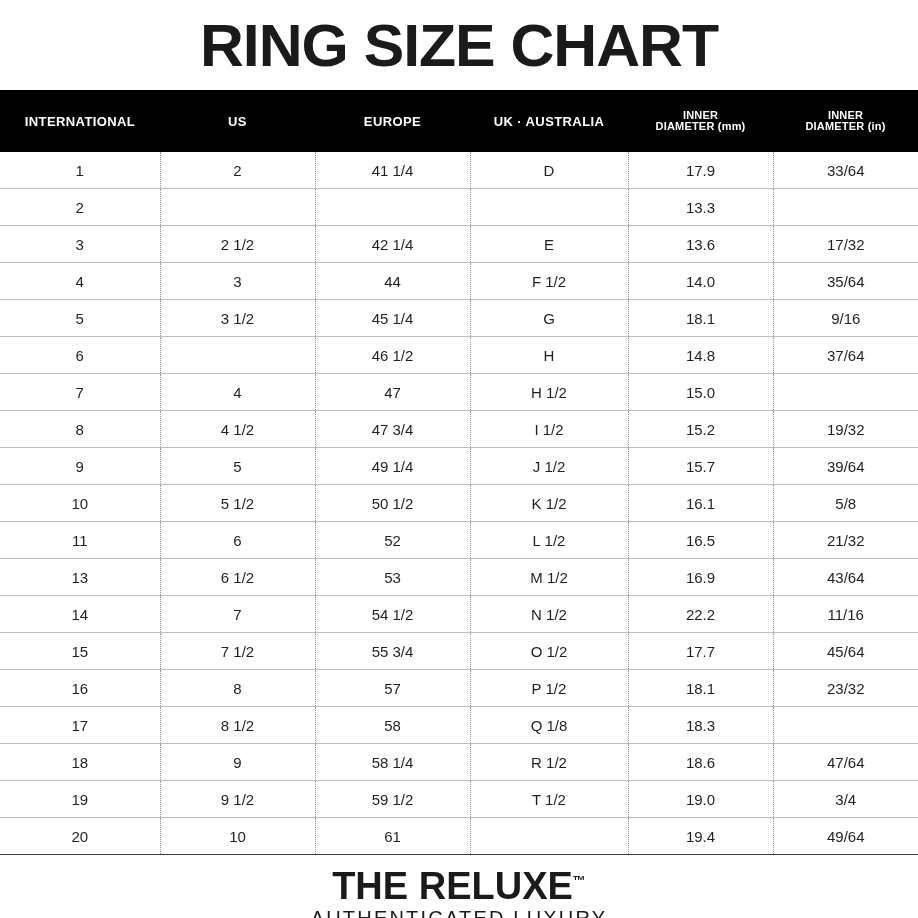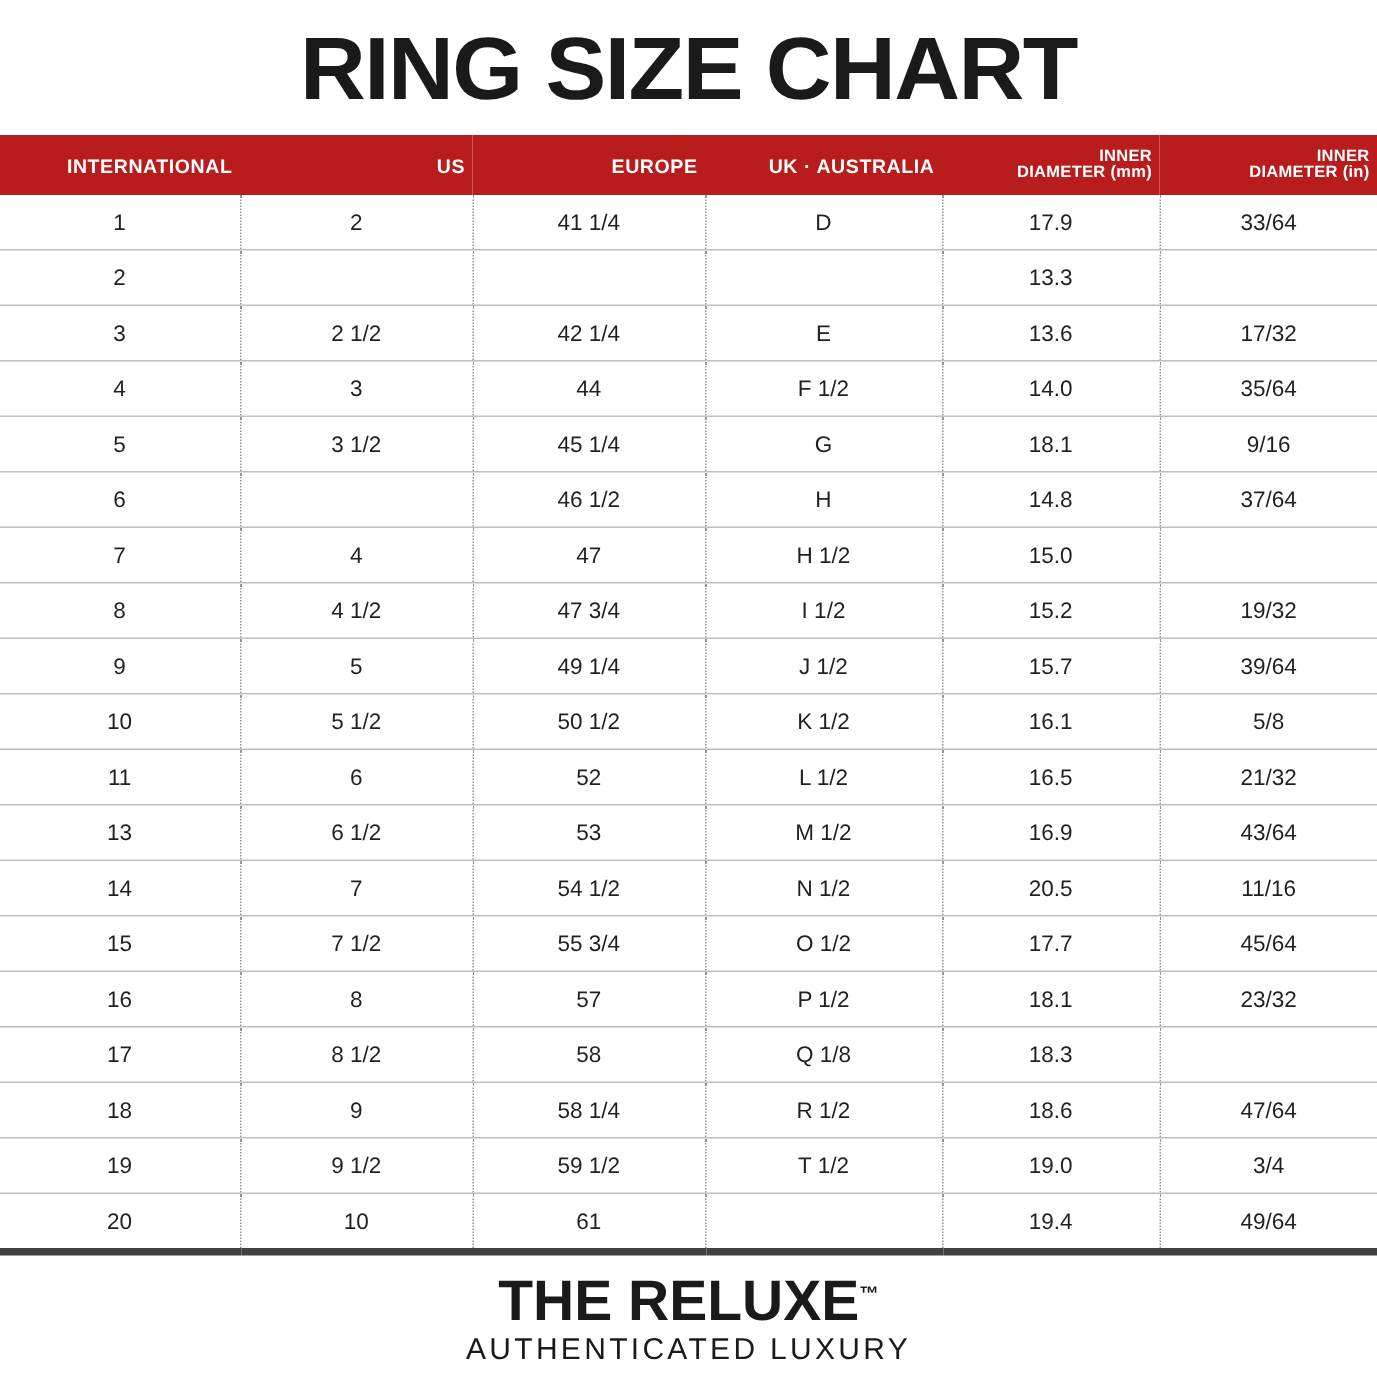--- a/index.html
+++ b/index.html
@@ -31,29 +31,29 @@
     padding: 17px 0 14px 0;
     color: #1a1a1a;
     transform: scaleX(1.03);
   }
   table.size-table {
     border-collapse: collapse;
     width: 918px;
     table-layout: fixed;
   }
   table.size-table thead th {
-    background: #b91c1c;
+    background: #000000;
     color: #ffffff;
     font-size: 13px;
     font-weight: bold;
     letter-spacing: 0.4px;
     height: 30px;
     vertical-align: middle;
-    text-align: right;
-    padding: 5px;
+    text-align: center;
+    padding: 16px;
     border: none;
   }
   table.size-table thead th .hdr-two {
     display: block;
     line-height: 11px;
     font-size: 11px;
     letter-spacing: 0.2px;
   }
   table.size-table thead th .hdr-two .l1 { display:block; }
   table.size-table thead th .hdr-two .l2 { display:block; }
@@ -64,21 +64,21 @@
     color: #231f20;
     border-bottom: 1px solid #bcbec0;
     border-right: 1px dotted #939598;
     padding: 0;
     vertical-align: middle;
   }
   table.size-table tbody td.last {
     border-right: none;
   }
   table.size-table tbody tr:last-child td {
-    border-bottom: 5px solid #404040;
+    border-bottom: 1px solid #404040;
     margin-left: 48px;
   }
   .col-int { width: 160px; }
   .col-us { width: 155px; }
   .col-eu { width: 155px; }
   .col-uk { width: 158px; }
   .col-mm { width: 145px; }
   .col-in { width: 145px; }
 
   .footer {
@@ -241,21 +241,21 @@
           <td>53</td>
           <td>M 1/2</td>
           <td>16.9</td>
           <td class="last">43/64</td>
         </tr>
         <tr>
           <td>14</td>
           <td>7</td>
           <td>54 1/2</td>
           <td>N 1/2</td>
-          <td>20.5</td>
+          <td>22.2</td>
           <td class="last">11/16</td>
         </tr>
         <tr>
           <td>15</td>
           <td>7 1/2</td>
           <td>55 3/4</td>
           <td>O 1/2</td>
           <td>17.7</td>
           <td class="last">45/64</td>
         </tr>

